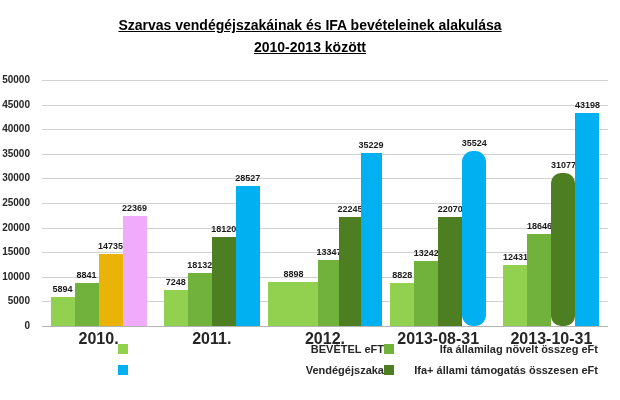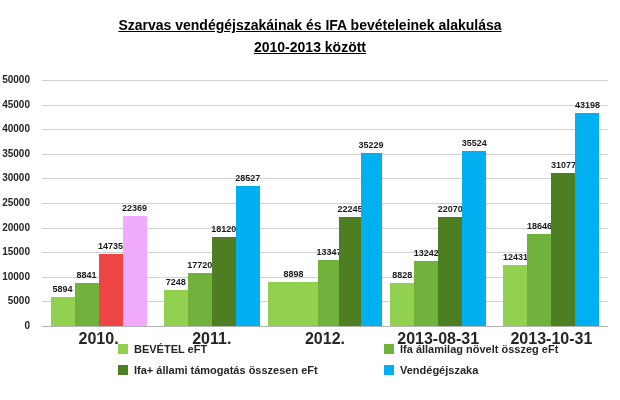--- a/index.html
+++ b/index.html
@@ -26,21 +26,21 @@
     font-size:9px;font-weight:bold;color:#1a1a1a;white-space:nowrap;background:transparent;
   }
   .xlab{
     position:absolute;top:330px;text-align:center;
     font-size:16px;font-weight:bold;color:#262626;
   }
   #legend{
     position:absolute;left:118px;top:343px;width:480px;
     display:grid;grid-template-columns:266px auto;row-gap:9px;
   }
-  .legend-item{display:flex;align-items:center;font-size:11px;font-weight:bold;color:#262626;}
+  .legend-item{display:flex;align-items:center;font-size:11px;font-weight:bold;color:#262626;justify-content:space-between;}
   .swatch{width:10px;height:10px;margin-right:6px;flex:0 0 auto;}
 </style>
 </head>
 <body>
 
 <div id="canvas">
   <div id="title">
     <div class="tline">Szarvas vendégéjszakáinak és IFA bevételeinek alakulása</div>
     <div class="tline">2010-2013 között</div>
   </div>
@@ -67,33 +67,33 @@
       <div class="gridline" style="top: 0px;"></div>
       <div class="ylab" style="top: -6px;">50000</div>
       <div class="axis-bottom"></div>
       <div class="group" style="left: 0px; width: 113.2px;">
         <div class="bar" style="height: 28.9985px; background: rgb(146, 208, 80);">
           <div class="bar-label">5894</div>
         </div>
         <div class="bar" style="height: 43.4977px; background: rgb(112, 178, 60);">
           <div class="bar-label">8841</div>
         </div>
-        <div class="bar" style="height: 72.4962px; background: #ef4444;">
+        <div class="bar" style="height: 72.4962px; background: #eab308;">
           <div class="bar-label">14735</div>
         </div>
         <div class="bar" style="height: 110.055px; background: #f0abfc;">
           <div class="bar-label">22369</div>
         </div>
       </div>
       <div class="group" style="left: 113.2px; width: 113.2px;">
         <div class="bar" style="height: 35.6602px; background: rgb(146, 208, 80);">
           <div class="bar-label">7248</div>
         </div>
         <div class="bar" style="height: 53.4902px; background: rgb(112, 178, 60);">
-          <div class="bar-label">17720</div>
+          <div class="bar-label">18132</div>
         </div>
         <div class="bar" style="height: 89.1504px; background: rgb(78, 126, 34);">
           <div class="bar-label">18120</div>
         </div>
         <div class="bar" style="height: 140.353px; background: rgb(0, 176, 240);">
           <div class="bar-label">28527</div>
         </div>
       </div>
       <div class="group" style="left: 226.4px; width: 113.2px;">
         <div class="bar" style="height: 43.7782px; background: rgb(146, 208, 80); padding-left: 29px;">
@@ -112,55 +112,55 @@
       <div class="group" style="left: 339.6px; width: 113.2px;">
         <div class="bar" style="height: 43.4338px; background: rgb(146, 208, 80);">
           <div class="bar-label">8828</div>
         </div>
         <div class="bar" style="height: 65.1506px; background: rgb(112, 178, 60);">
           <div class="bar-label">13242</div>
         </div>
         <div class="bar" style="height: 108.584px; background: rgb(78, 126, 34);">
           <div class="bar-label">22070</div>
         </div>
-        <div class="bar" style="height: 174.778px; background: rgb(0, 176, 240);">
+        <div class="bar" style="height: 174.778px; background: rgb(0, 176, 240); border-radius: 11px;">
           <div class="bar-label">35524</div>
         </div>
       </div>
       <div class="group" style="left: 452.8px; width: 113.2px;">
         <div class="bar" style="height: 61.1605px; background: rgb(146, 208, 80);">
           <div class="bar-label">12431</div>
         </div>
         <div class="bar" style="height: 91.7383px; background: rgb(112, 178, 60);">
           <div class="bar-label">18646</div>
         </div>
-        <div class="bar" style="height: 152.899px; background: rgb(78, 126, 34);">
+        <div class="bar" style="height: 152.899px; background: rgb(78, 126, 34); border-radius: 10px;">
           <div class="bar-label">31077</div>
         </div>
         <div class="bar" style="height: 212.534px; background: rgb(0, 176, 240);">
           <div class="bar-label">43198</div>
         </div>
       </div>
     </div>
   <div id="legend">
       <div class="legend-item">
         <span class="swatch" style="background: rgb(146, 208, 80);"></span>
         <span>BEVÉTEL eFT</span>
       </div>
       <div class="legend-item">
         <span class="swatch" style="background: rgb(112, 178, 60);"></span>
         <span>Ifa államilag növelt összeg eFt</span>
       </div>
       <div class="legend-item">
+        <span class="swatch" style="background: rgb(0, 176, 240);"></span>
+        <span>Vendégéjszaka</span>
+      </div>
+      <div class="legend-item">
         <span class="swatch" style="background: rgb(78, 126, 34);"></span>
         <span>Ifa+ állami támogatás összesen eFt</span>
-      </div>
-      <div class="legend-item">
-        <span class="swatch" style="background: rgb(0, 176, 240);"></span>
-        <span>Vendégéjszaka</span>
       </div>
     </div>
 <div class="xlab" style="left: 42px; width: 113.2px;">2010.</div>
     <div class="xlab" style="left: 155.2px; width: 113.2px;">2011.</div>
     <div class="xlab" style="left: 268.4px; width: 113.2px;">2012.</div>
     <div class="xlab" style="left: 381.6px; width: 113.2px;">2013-08-31</div>
     <div class="xlab" style="left: 494.8px; width: 113.2px;">2013-10-31</div>
   </div>
 
 </body></html>

